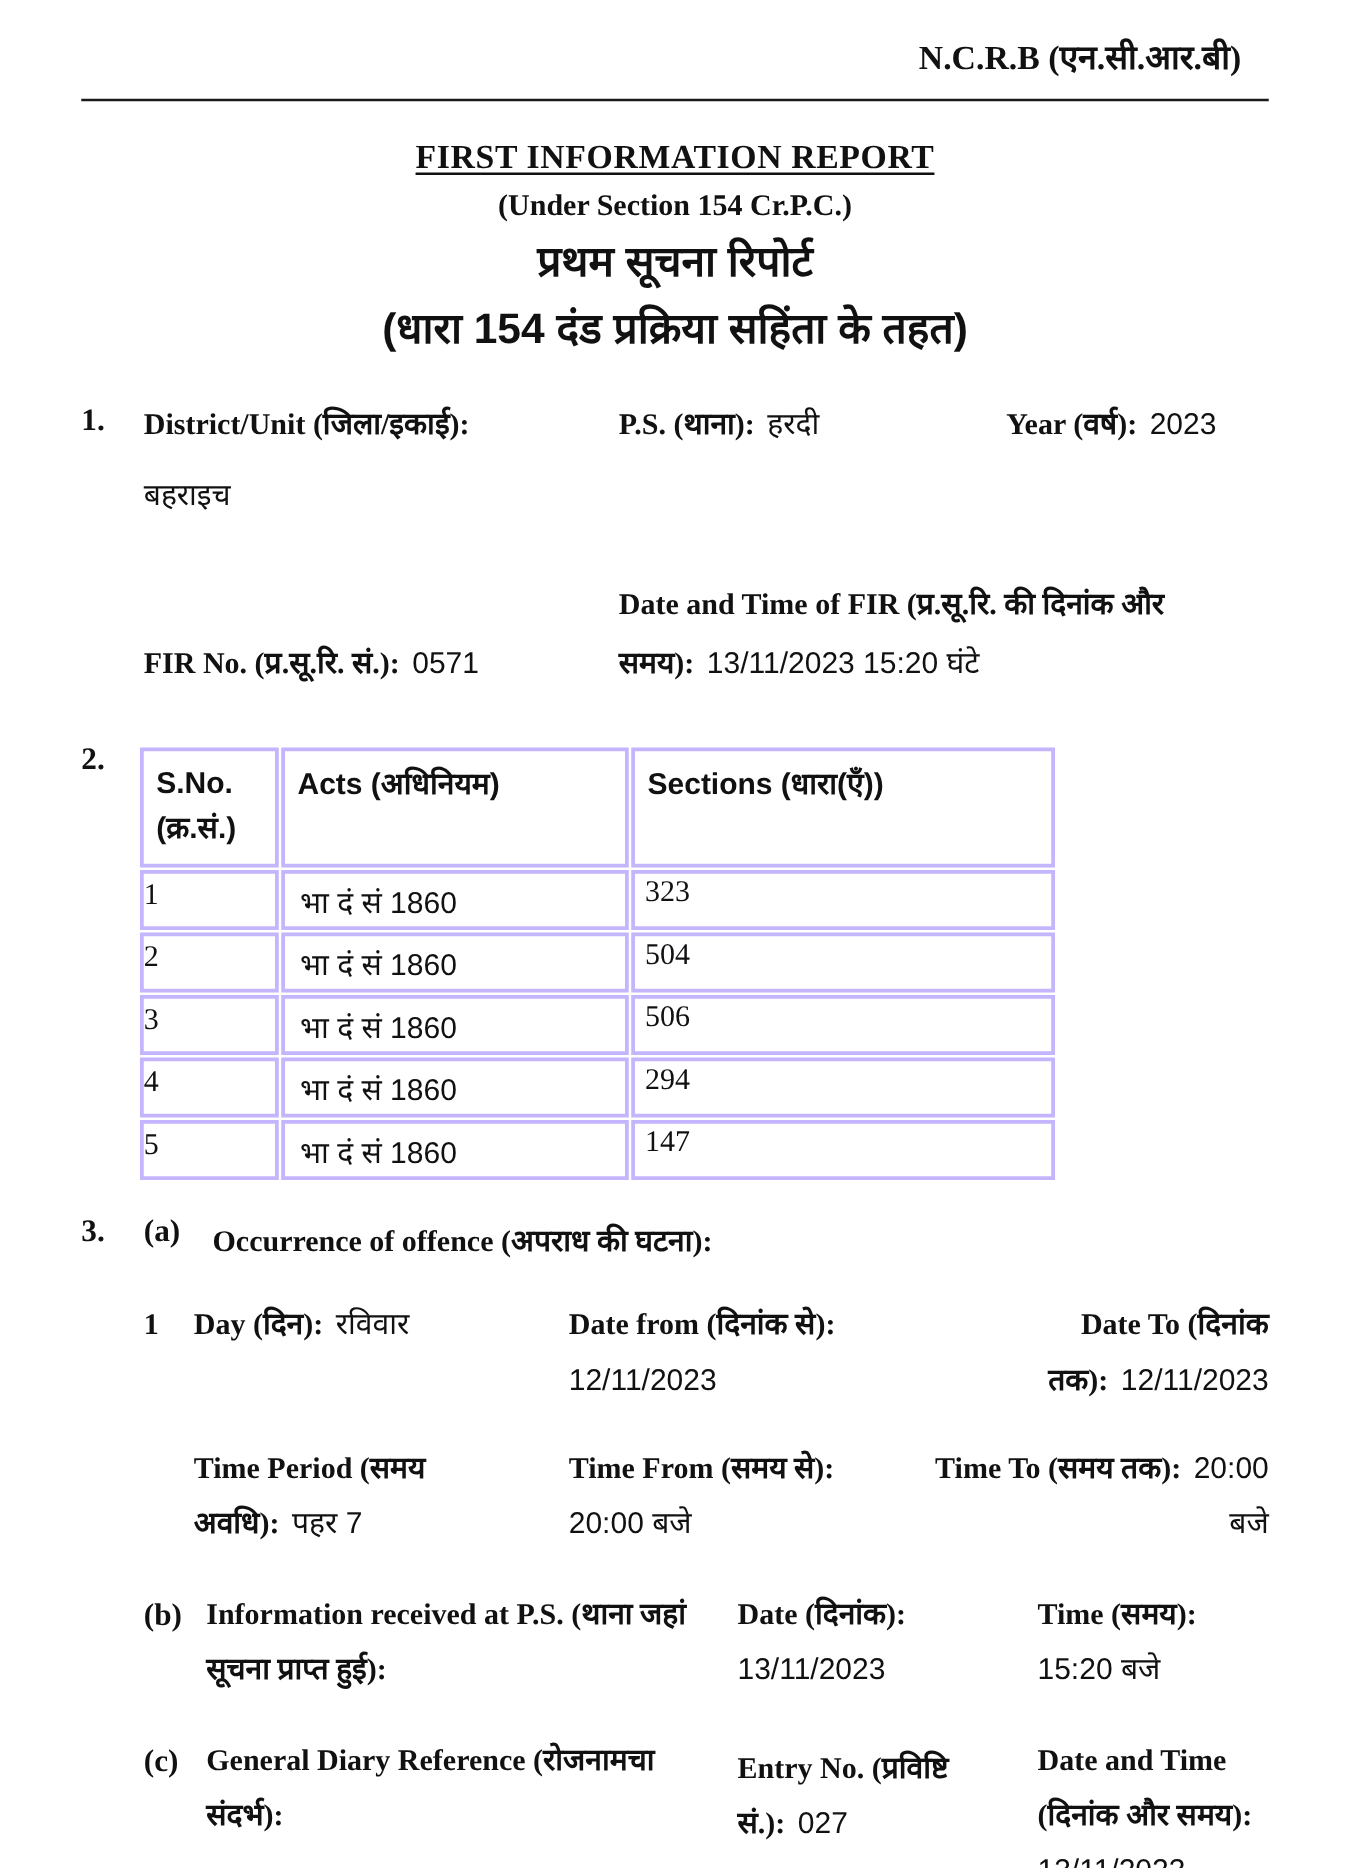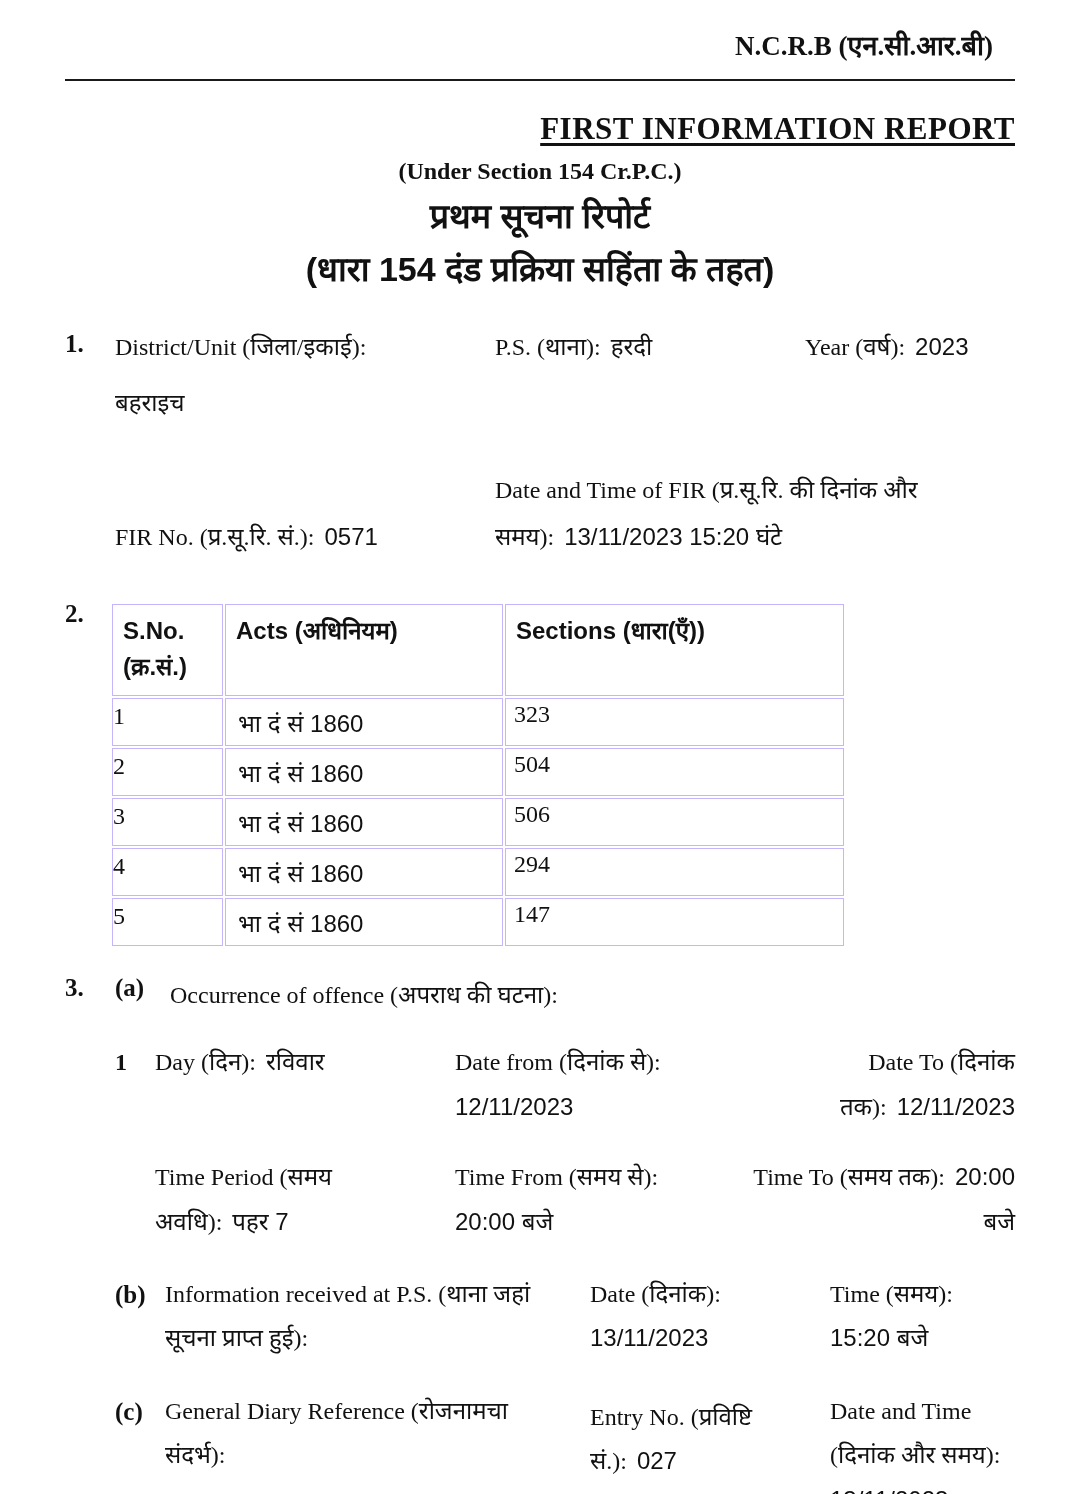--- a/index.html
+++ b/index.html
@@ -9,21 +9,21 @@
     min-height: 1494px;
     margin: 0 auto;
     padding: 26px 65px 20px 65px;
     color: #111111;
     font-family: "Liberation Sans", "DejaVu Sans", sans-serif;
     font-size: 24px;
     position: relative;
   }
   .lbl {
     font-family: "Liberation Serif", "DejaVu Serif", "DejaVu Sans", sans-serif;
-    font-weight: normal;
+    font-weight: bold;
   }
   .val {
     font-family: "Liberation Sans", "DejaVu Sans", sans-serif;
     font-weight: normal;
   }
   .val.inline { margin-left: 10px; }
 
   
   .org-line { text-align: right; padding-right: 22px; }
   .org-name {
@@ -31,25 +31,24 @@
     font-weight: bold;
     font-size: 27px;
   }
   .rule { border: none; border-top: 2px solid #1a1a1a; margin-top: 16px; }
 
   
   .title-block { text-align: center; margin-top: 24px; line-height: 1.55; }
   .title-main {
     font-family: "Liberation Serif", "DejaVu Serif", serif;
     font-weight: bold;
-    font-size: 31px;
+    font-size: 27px;
     text-decoration: underline;
     text-underline-offset: 4px;
     letter-spacing: 0.5px;
-    text-align: right;
   }
   .title-sub-en {
     font-family: "Liberation Serif", "DejaVu Serif", serif;
     font-weight: bold;
     font-size: 24px;
   }
   .title-hi, .title-sub-hi { font-weight: bold; font-size: 34px; }
 
   
   .section { display: flex; align-items: flex-start; }
@@ -73,21 +72,21 @@
 
   
   .acts-table {
     border-collapse: separate;
     border-spacing: 2px;
     background: #ffffff;
     margin-left: 45px;
     margin-top: 2px;
   }
   .acts-table th, .acts-table td {
-    border: 1px solid #c4b5fd;
+    border: 3px solid #c4b5fd;
     text-align: left;
     font-size: 24px;
   }
   .acts-table th {
     font-weight: bold;
     vertical-align: top;
     padding: 8px 10px 10px 10px;
     height: 72px;
   }
   .th-sno { width: 111px; white-space: pre-line; line-height: 1.5; }

